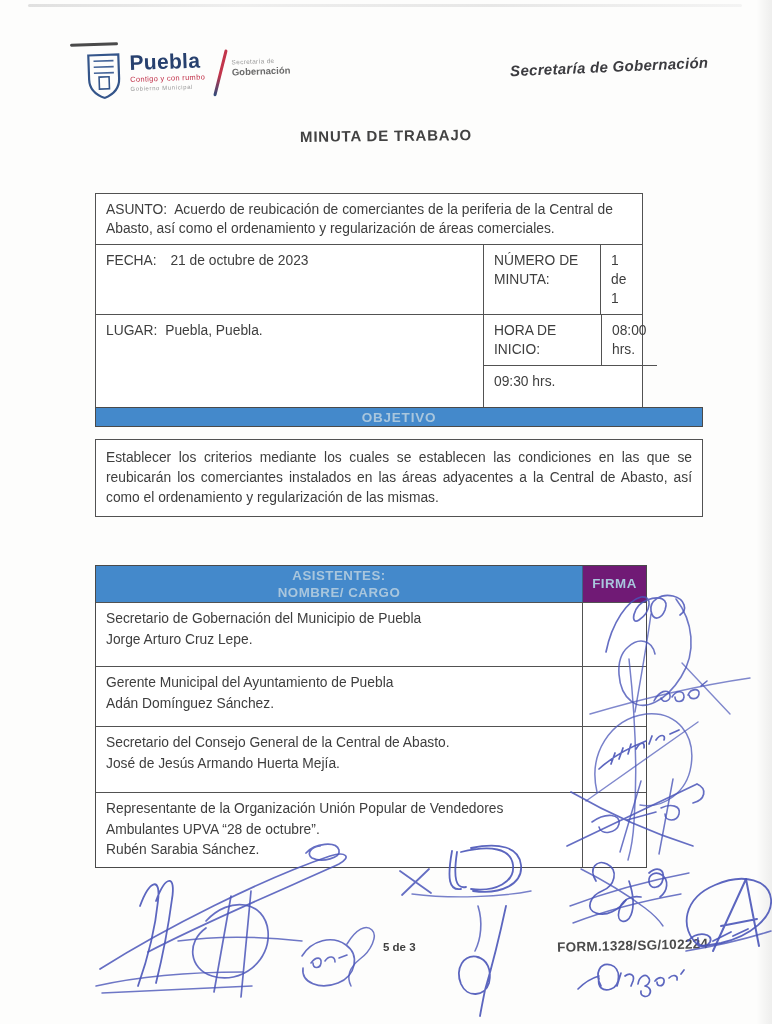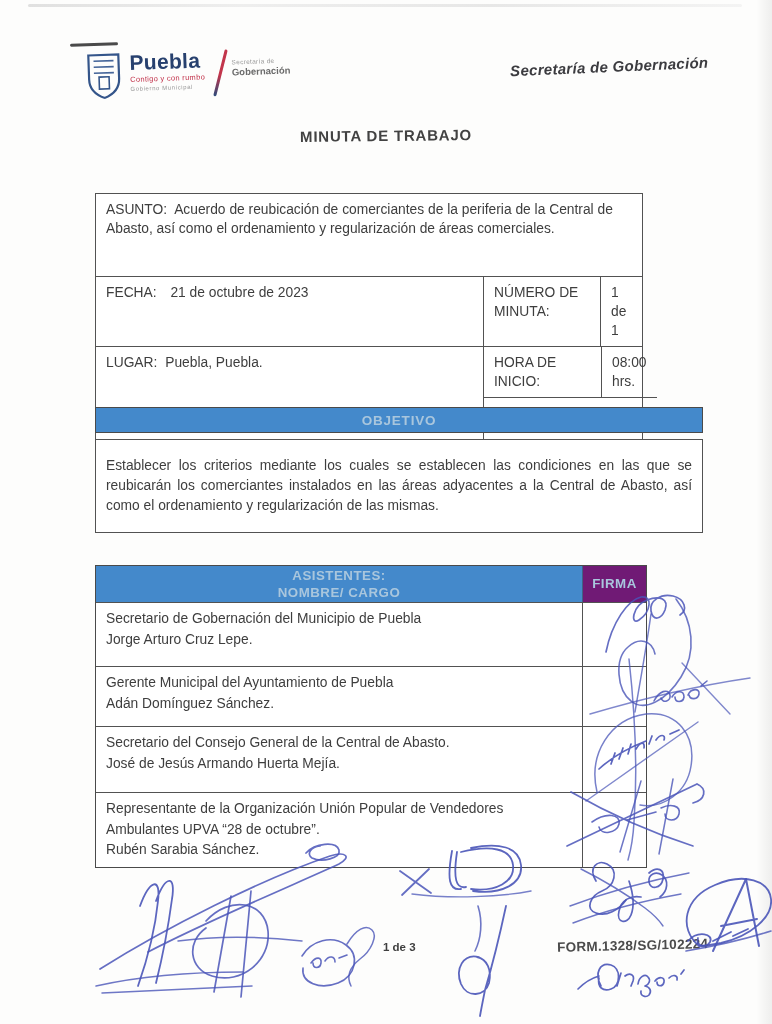--- a/index.html
+++ b/index.html
@@ -35,39 +35,39 @@
   .doc-title { position:absolute; left:0; top:127px; width:100%; text-align:center;
     font-size:15px; font-weight:bold; letter-spacing:.8px; color:#424242; transform:rotate(-0.6deg); }
 
   
   .info-table { position:absolute; left:95px; top:193px; width:548px;
     border:1.5px solid #525252; font-size:13.8px; color:#3e3e3e; background:#fff; }
   .it-row { display:grid; border-top:1.4px solid #525252; }
   .it-row:first-child { border-top:none; }
   .cell { padding:6px 10px; line-height:1.38; }
   .r1 .cell { min-height:50px; }
-  .r2 { grid-template-columns:387px 117px 1fr;margin-top:32px; }
+  .r2 { grid-template-columns:387px 117px 1fr; }
   .r2 .cell { min-height:46px; }
   .r34 { grid-template-columns:387px 1fr; }
   .bl { border-left:1.4px solid #525252; }
   .sub-rows .sub { display:grid; grid-template-columns:117px 1fr; }
   .sub-rows .sub + .sub { border-top:1.4px solid #525252; }
   .sub .cell:first-child { border-left:none; }
   .h-inicio .cell { min-height:38px; }
   .h-termino .cell { min-height:47px; }
   .lbl { margin-right:4px; }
   .val-gap { margin-left:6px; }
 
   
   .bar { position:absolute; left:95px; width:608px; border:1.5px solid #4a4a4a;
     display:flex; align-items:center; justify-content:center;
     font-weight:bold; letter-spacing:.8px; }
-  .objetivo-bar { top:407px; height:26px; font-size:13.5px; }
+  .objetivo-bar { top:407px; height:20px; font-size:13.5px; }
   .objetivo-box { position:absolute; left:95px; top:439px; width:608px; min-height:74px;
-    border:1.5px solid #525252; background:#fff; padding:16px 10px;
+    border:1.5px solid #525252; background:#fff; padding:8px 10px;
     font-size:13.8px; line-height:1.45; text-align:justify; color:#3e3e3e; }
 
   
   .asist { position:absolute; left:95px; top:565px; width:552px; border:1.5px solid #4a4a4a; background:#fff; }
   .asist-header { display:grid; grid-template-columns:486px 1fr; }
   .asist-header .hc { min-height:36px; display:flex; align-items:center; justify-content:center;
     text-align:center; font-size:13.3px; font-weight:bold; letter-spacing:.5px; line-height:1.3; }
   .asist-row { display:grid; grid-template-columns:486px 1fr; border-top:1.4px solid #525252; }
   .asist-row .name-cell { padding:6px 10px; font-size:13.8px; line-height:1.5; color:#3e3e3e; }
   .asist-row .firma-cell { border-left:1.4px solid #525252; }
@@ -170,21 +170,21 @@
       <div class="firma-cell"></div>
     </div>
     <div class="asist-row rowh4">
       <div class="name-cell pre">Representante de la Organización Unión Popular de Vendedores
 Ambulantes UPVA “28 de octubre”.
 Rubén Sarabia Sánchez.</div>
       <div class="firma-cell"></div>
     </div>
   </div>
 
-  <div class="page-number">1 de 3</div>
+  <div class="page-number">5 de 3</div>
   <div class="form-code">FORM.1328/SG/102224</div>
 
   <svg class="sig-overlay" viewBox="0 0 772 1024">
       <path d="M 606,652 C 612,622 628,600 641,597 C 653,595 651,612 639,620 C 630,626 632,606 647,600 C 660,595 669,599 665,610 C 661,620 653,621 651,611 C 649,601 661,593 673,596 C 685,599 688,610 680,615" fill="none" stroke="#4a55b8" stroke-width="1.7" stroke-linecap="round" stroke-linejoin="round" opacity="0.85"></path>
       <path d="M 676,599 C 693,621 697,652 681,677 C 666,701 644,712 631,701 C 617,690 614,659 628,647 C 639,637 652,640 655,654" fill="none" stroke="#4a55b8" stroke-width="1.6" stroke-linecap="round" stroke-linejoin="round" opacity="0.8"></path>
       <path d="M 651,614 C 646,650 640,682 635,712" fill="none" stroke="#4a55b8" stroke-width="1.5" stroke-linecap="round" stroke-linejoin="round" opacity="0.75"></path>
       <path d="M 590,714 C 648,697 702,685 750,678" fill="none" stroke="#4a55b8" stroke-width="1.4" stroke-linecap="round" stroke-linejoin="round" opacity="0.7"></path>
       <path d="M 682,663 C 700,682 716,699 730,714" fill="none" stroke="#4a55b8" stroke-width="1.4" stroke-linecap="round" stroke-linejoin="round" opacity="0.7"></path>
       <path d="M 654,701 C 659,691 668,688 670,695 C 671,701 663,704 661,698 M 672,697 C 676,690 684,690 684,697 C 683,703 675,703 675,697 M 688,695 C 691,688 700,688 699,694 C 698,700 690,700 689,695 M 701,686 L 707,681" fill="none" stroke="#4a55b8" stroke-width="1.6" stroke-linecap="round" stroke-linejoin="round" opacity="0.85"></path>
       <path d="M 597,792 C 588,754 610,719 646,714 C 677,711 696,735 691,766 C 687,792 664,809 640,805" fill="none" stroke="#4a55b8" stroke-width="1.5" stroke-linecap="round" stroke-linejoin="round" opacity="0.75"></path>

